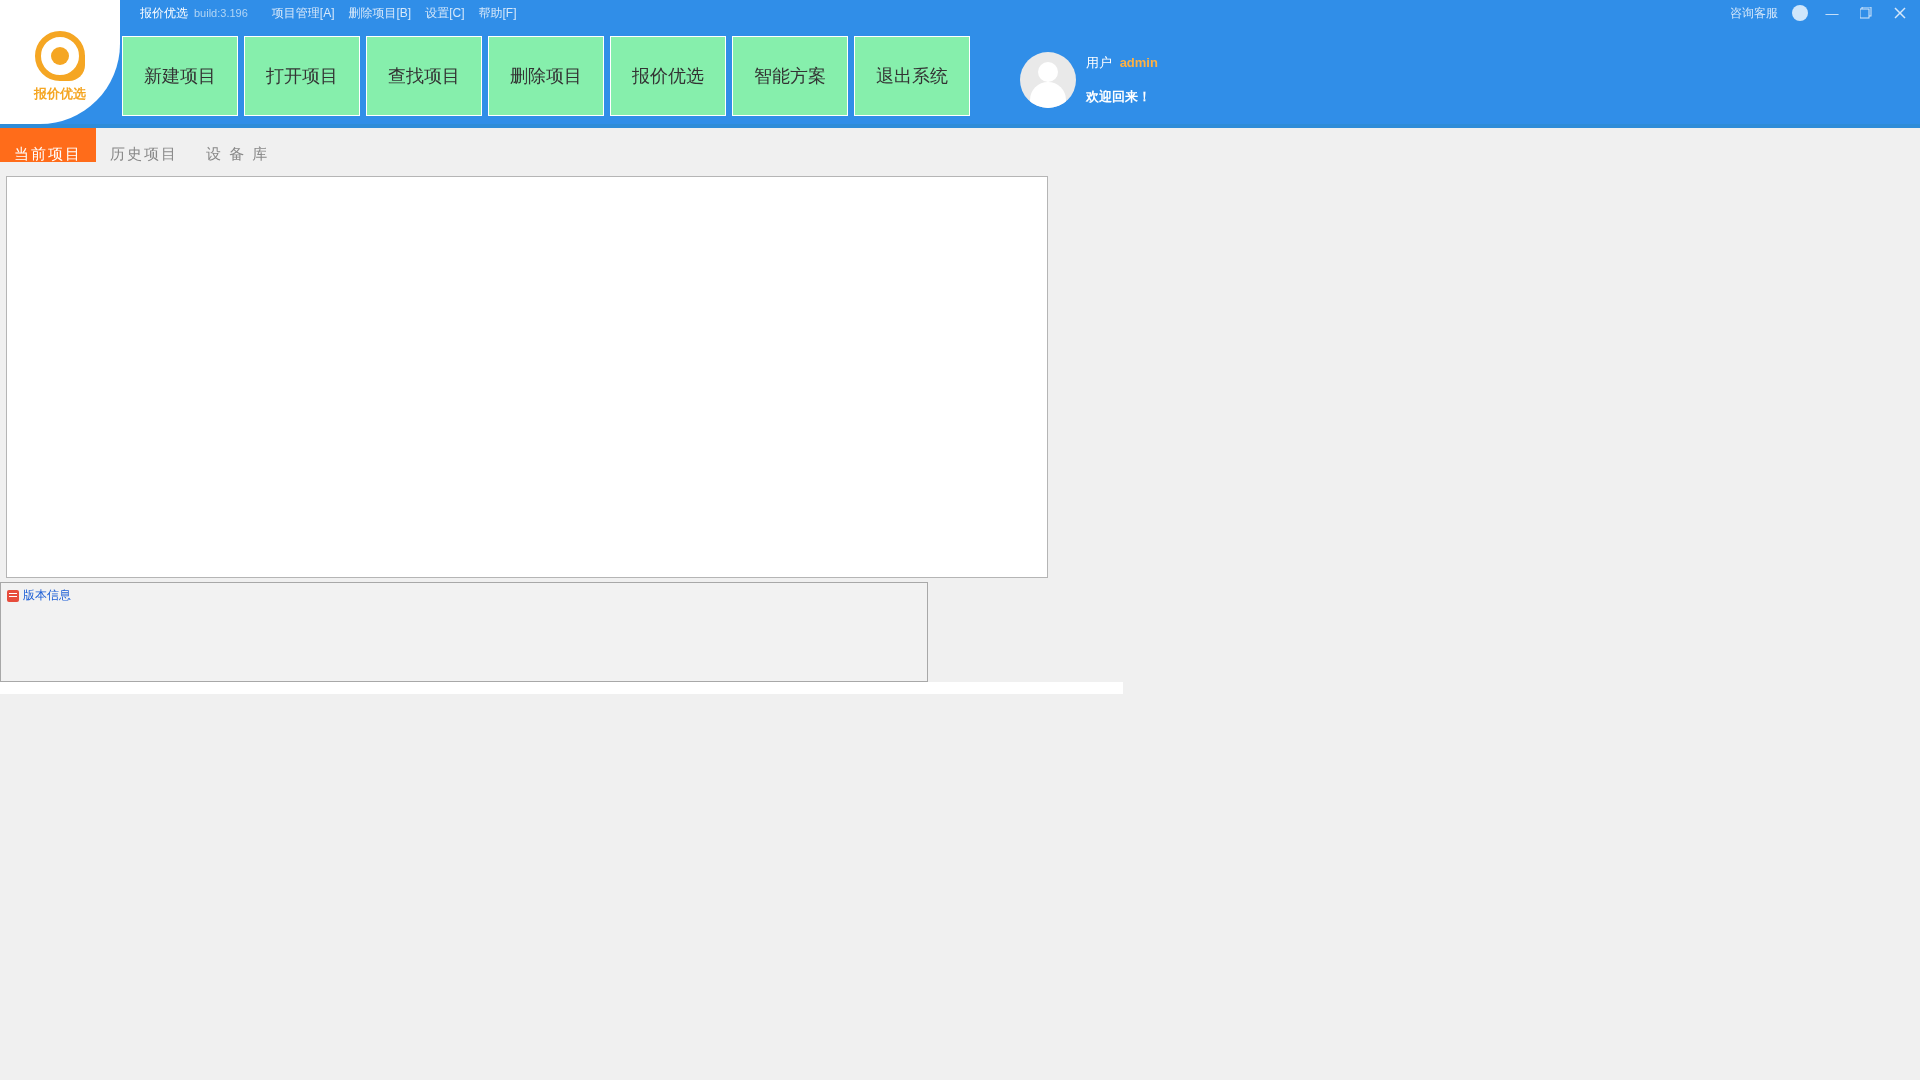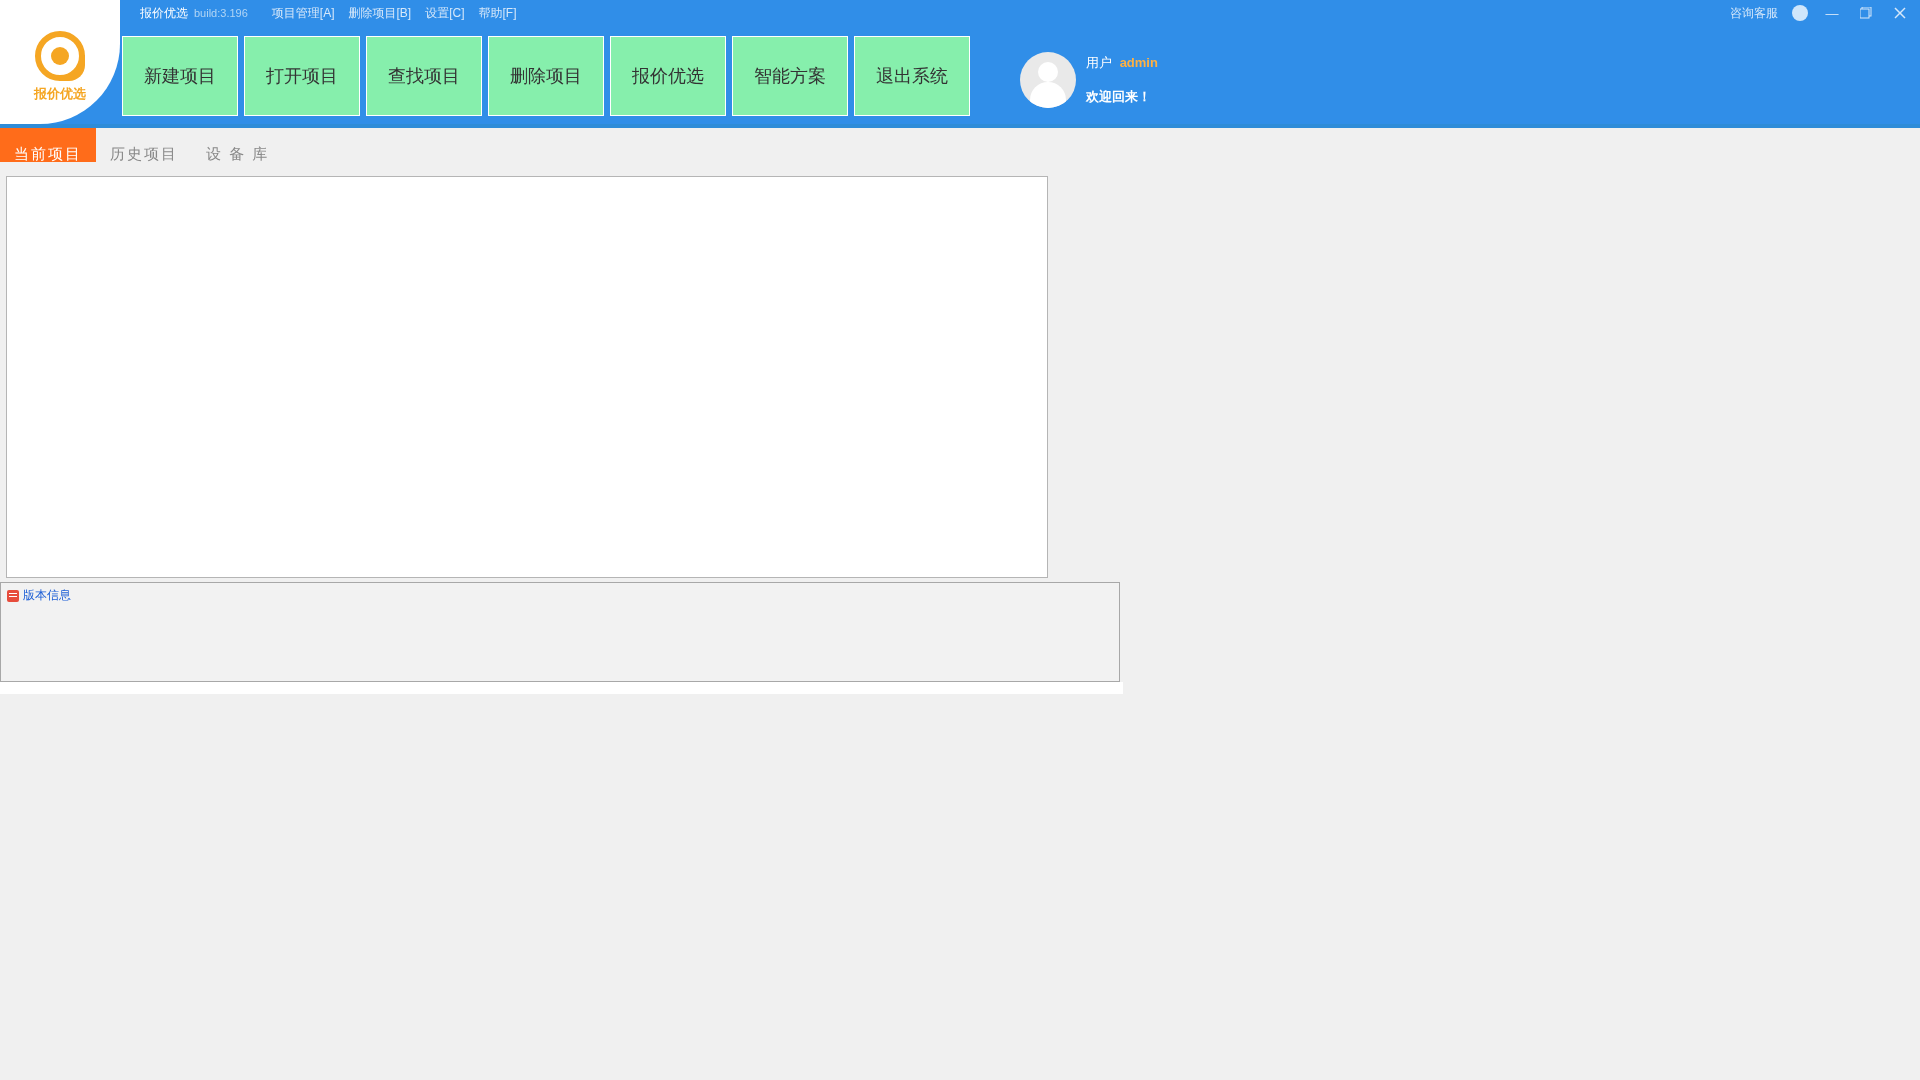--- a/index.html
+++ b/index.html
@@ -206,21 +206,21 @@
     }
     .project-panel {
       margin: 20px 0 0 6px;
       width: 1042px;
       height: 402px;
       background: #fff;
       border: 1px solid #b5b5b5;
     }
     .version-panel {
       margin: 4px 0 0 0;
-      width: 1120px;
+      width: 928px;
       height: 100px;
       background: #f2f2f2;
       border: 1px solid #a8a8a8;
       padding: 4px 6px;
     }
     .version-row {
       display: flex;
       align-items: center;
       gap: 4px;
     }

